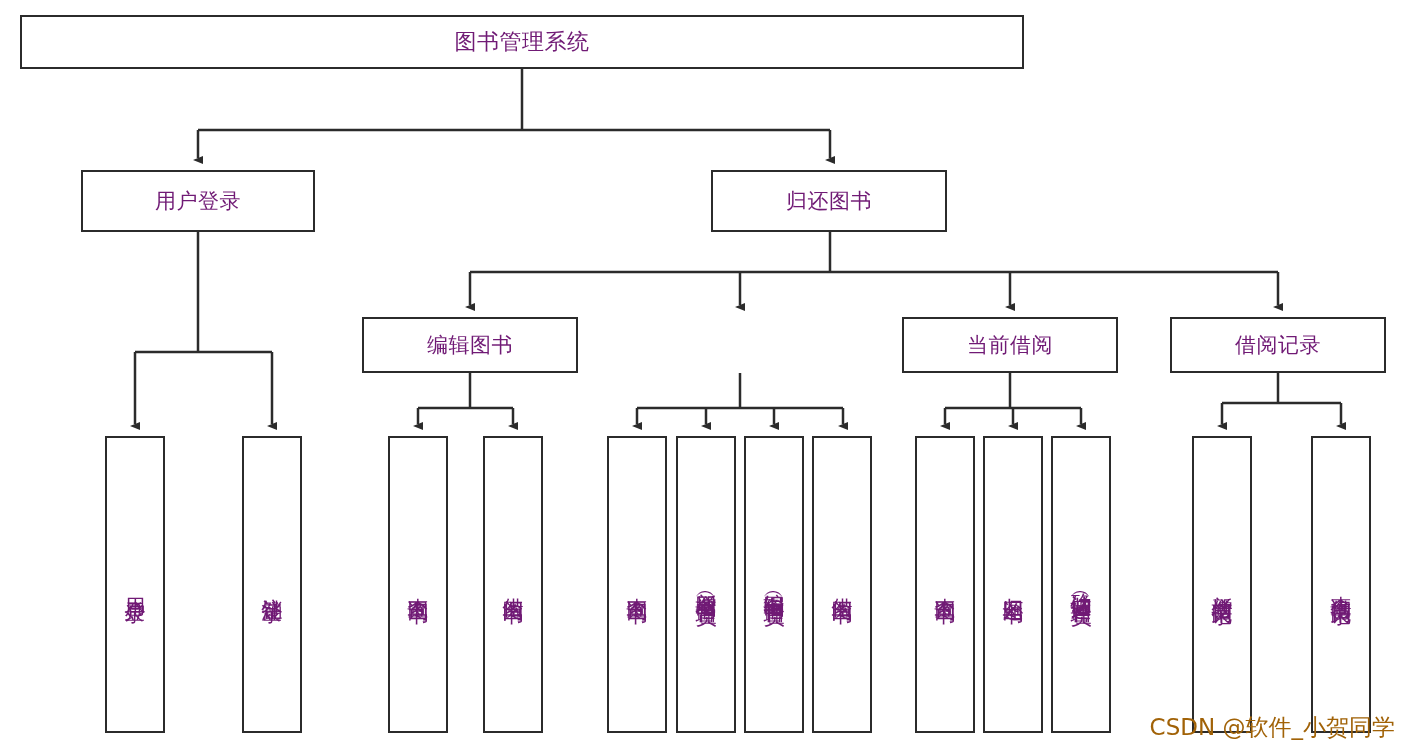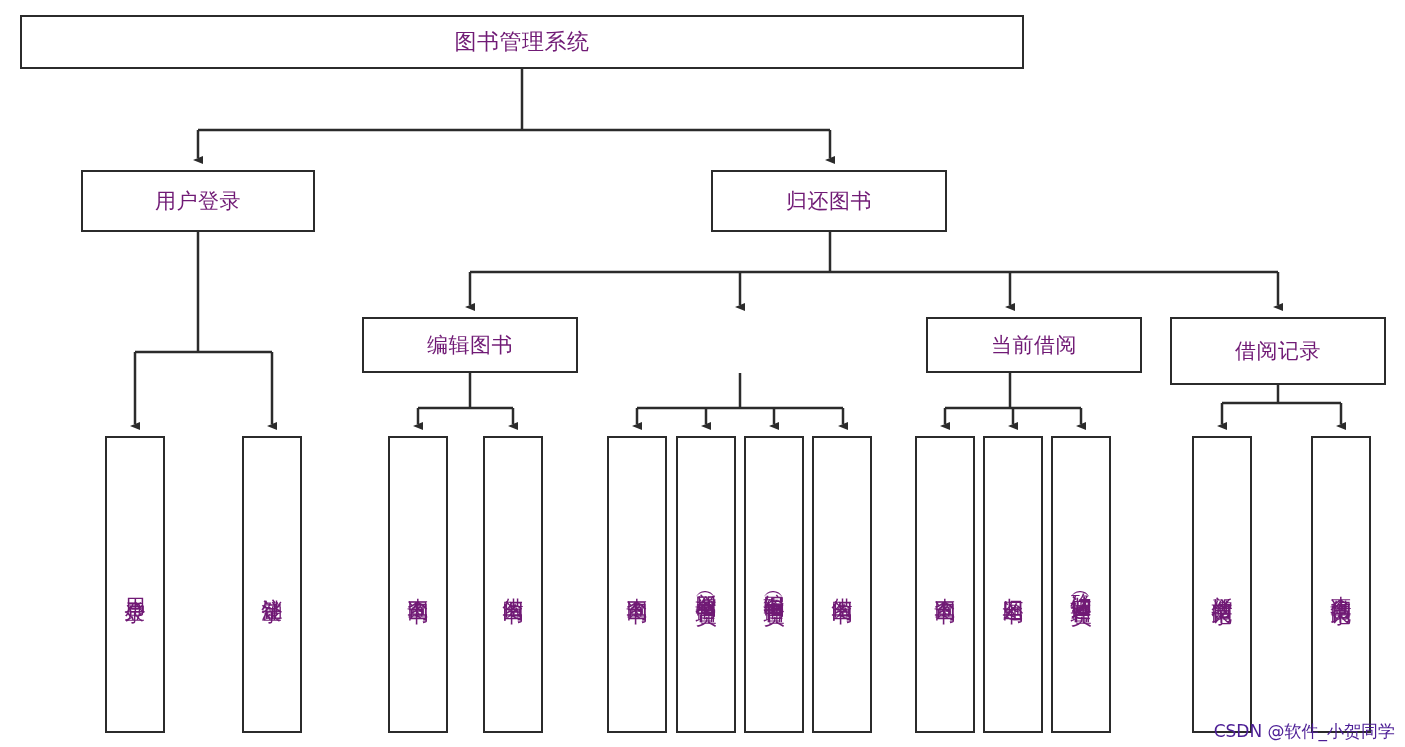--- a/index.html
+++ b/index.html
@@ -61,22 +61,22 @@
     font-size: 21px;
     line-height: 1.05;
     letter-spacing: 2px;
     white-space: nowrap;
     text-align: center;
   }
   #watermark {
     position: absolute;
     right: 10px;
     bottom: 4px;
-    font-size: 17px;
-    color: #4c1d95;
+    font-size: 23px;
+    color: #a16207;
     white-space: nowrap;
     pointer-events: none;
     font-family: "DejaVu Sans", "Liberation Sans", sans-serif;
   }
 </style>
 </head>
 <body>
 
 <div id="diagram-root">
 
@@ -137,24 +137,24 @@
   <div class="node horiz" style="left:81px; top:170px; width:234px; height:62px;">
     <span class="label">用户登录</span>
   </div>
   <div class="node horiz" style="left:711px; top:170px; width:236px; height:62px;">
     <span class="label">归还图书</span>
   </div>
 
   <div class="node horiz" style="left:362px; top:317px; width:216px; height:56px;">
     <span class="label">编辑图书</span>
   </div>
-  <div class="node horiz" style="left:926px; top:317px; width:216px; height:56px;">
+  <div class="node horiz" style="left:902px; top:317px; width:216px; height:56px;">
     <span class="label">当前借阅</span>
   </div>
-  <div class="node horiz" style="left:1170px; top:317px; width:216px; height:68px;">
+  <div class="node horiz" style="left:1170px; top:317px; width:216px; height:56px;">
     <span class="label">借阅记录</span>
   </div>
 
   <div class="node vert" style="left:105px; top:436px; width:60px; height:297px;">
     <span class="label">用户登录</span>
   </div>
   <div class="node vert" style="left:242px; top:436px; width:60px; height:297px;">
     <span class="label">注销登录</span>
   </div>
 

